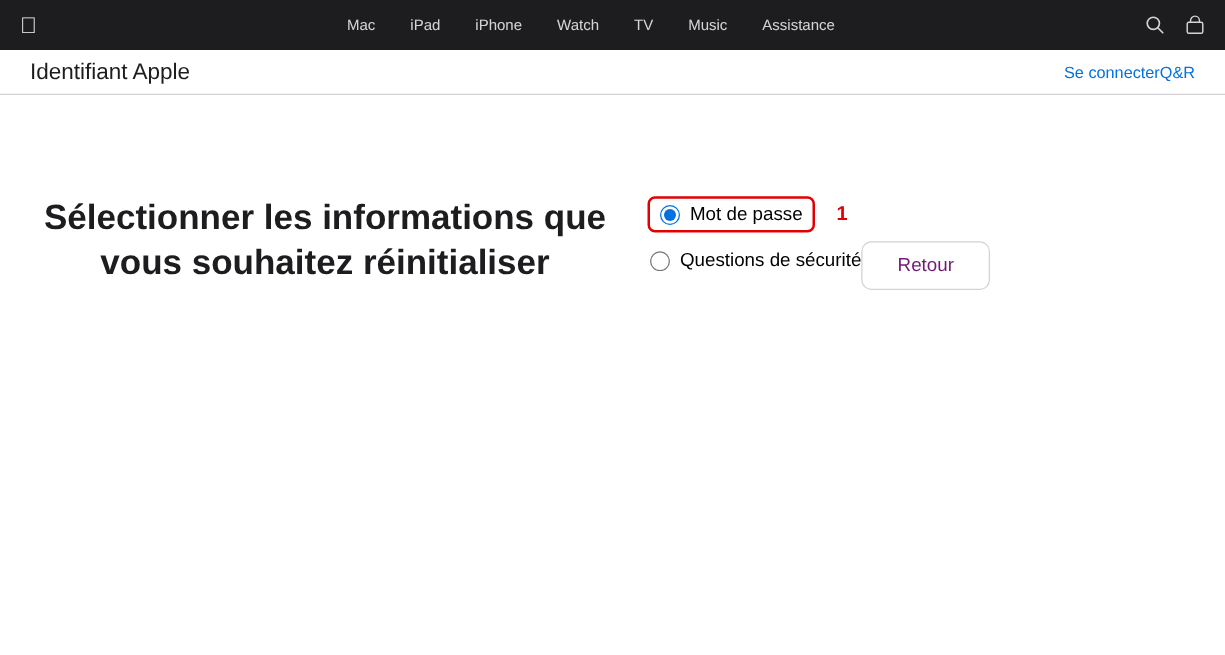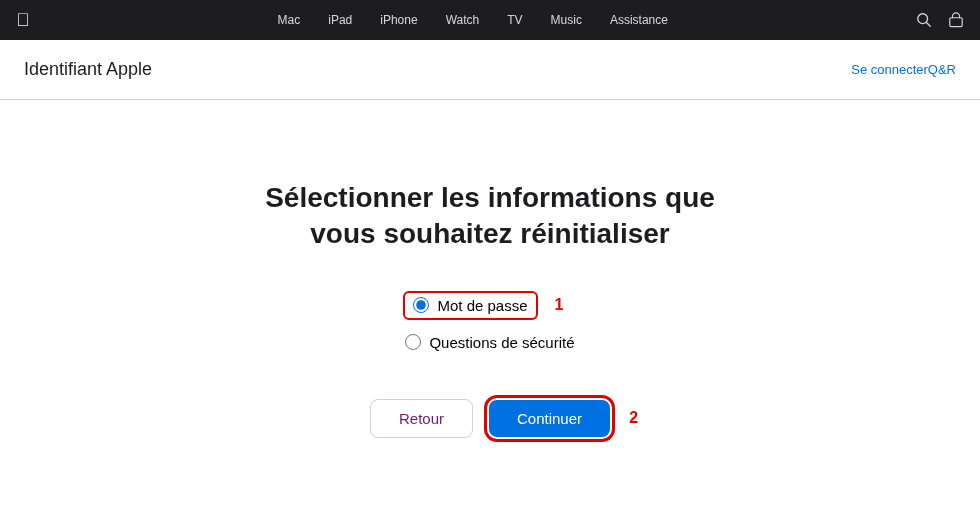--- a/index.html
+++ b/index.html
@@ -71,21 +71,21 @@
       opacity: 0.85;
       font-size: 15px;
       display: flex;
       align-items: center;
     }
 
     
     .header-bar {
       border-bottom: 1px solid #d2d2d7;
       padding: 0 24px;
-      height: 60px;
+      height: 36px;
       display: flex;
       align-items: center;
       justify-content: space-between;
     }
 
     .header-title {
       font-size: 18px;
       font-weight: 500;
       color: #1d1d1f;
     }
@@ -99,21 +99,21 @@
     .header-link {
       font-size: 13px;
       color: #0071e3;
       cursor: pointer;
       text-decoration: none;
     }
 
     
     .main-content {
       display: flex;
-      flex-direction: column;
+      flex-direction: row;
       align-items: center;
       padding-top: 80px;
     }
 
     .page-heading {
       font-size: 28px;
       font-weight: 600;
       color: #1d1d1f;
       text-align: center;
       line-height: 1.3;
@@ -276,18 +276,14 @@
     </label>
 
     <label class="radio-option">
       <input class="radio-input" type="radio" name="reset-option" style="">
       <span class="option-label">Questions de sécurité</span>
     </label>
   </div>
 
   <div class="buttons-row">
     <button class="btn-retour">Retour</button>
-    <div class="btn-continuer-wrapper">
-      <button class="btn-continuer">Continuer</button>
-      <span class="annotation-btn">2</span>
-    </div>
   </div>
 </div>
 
 </body></html>

